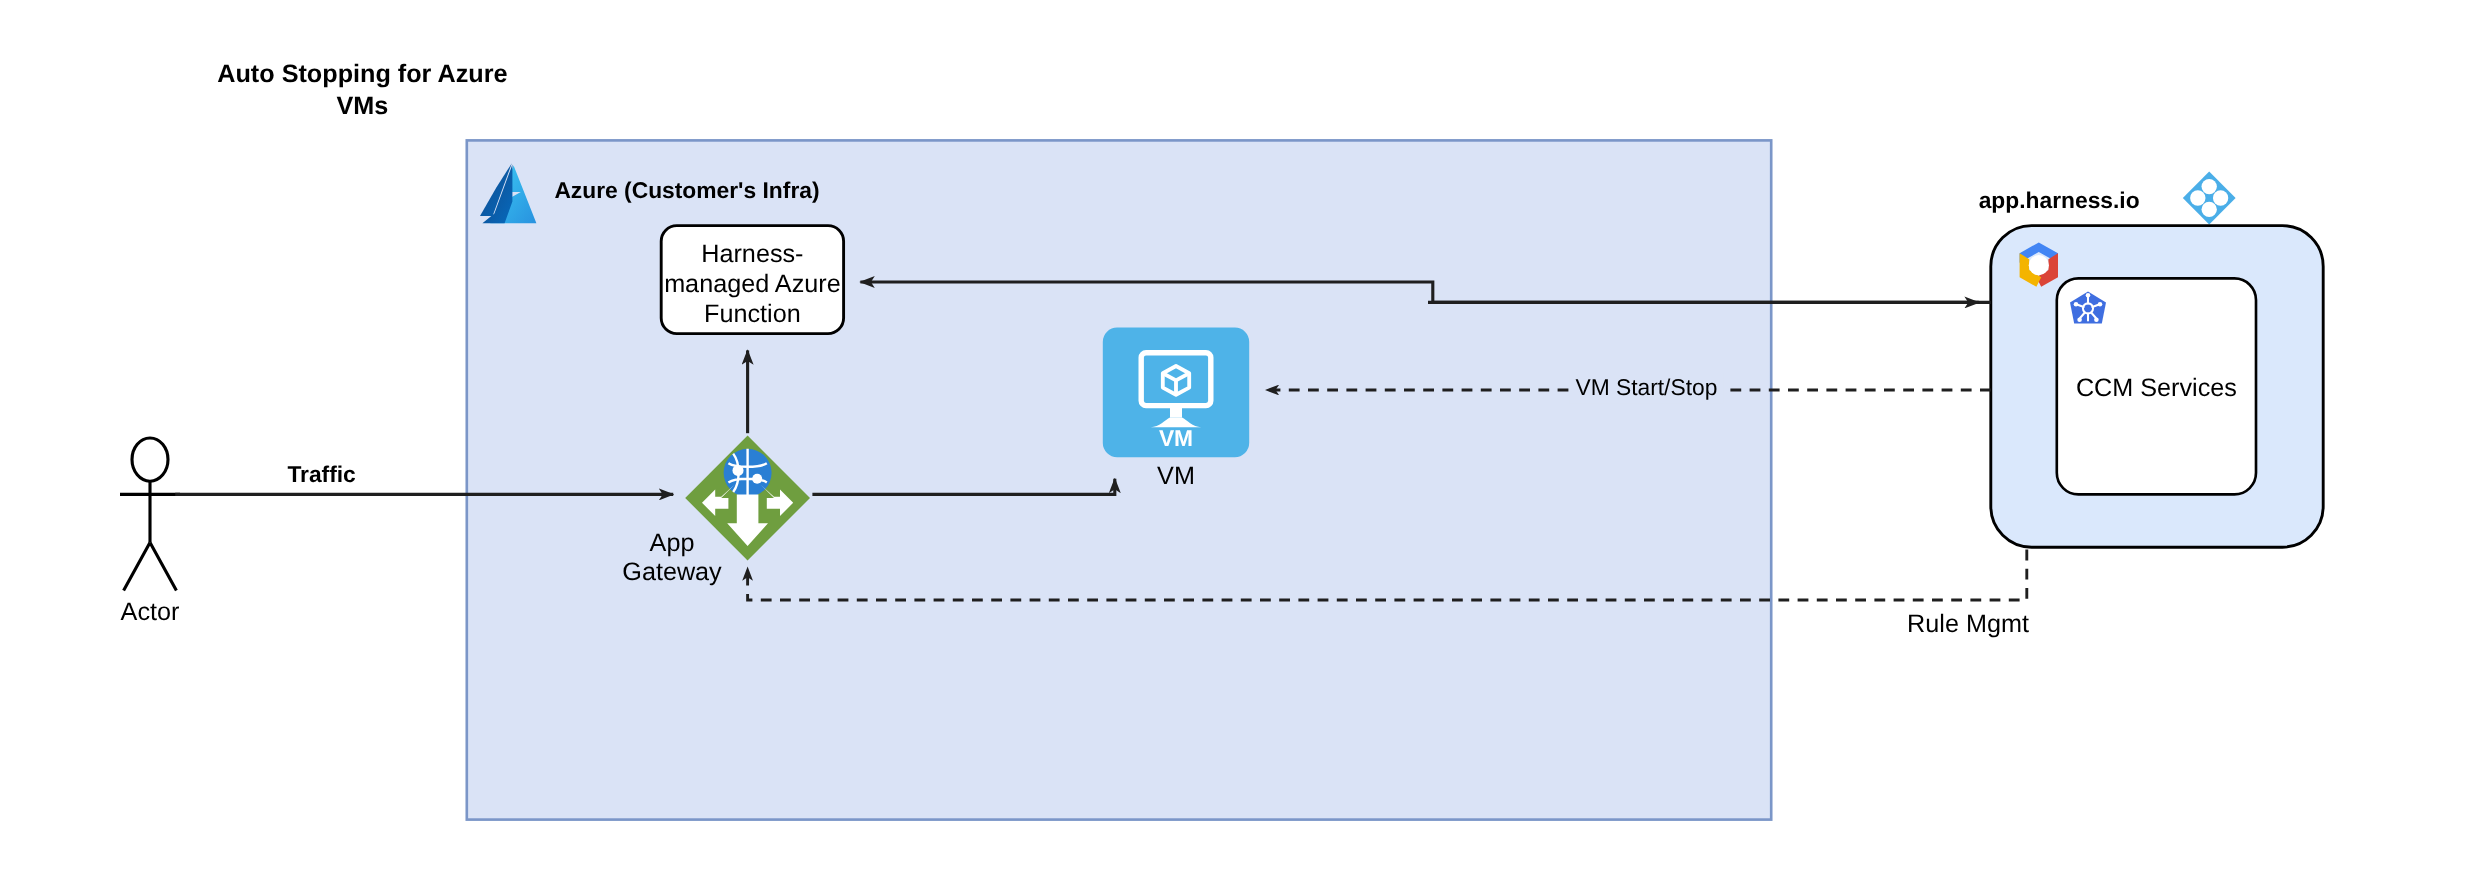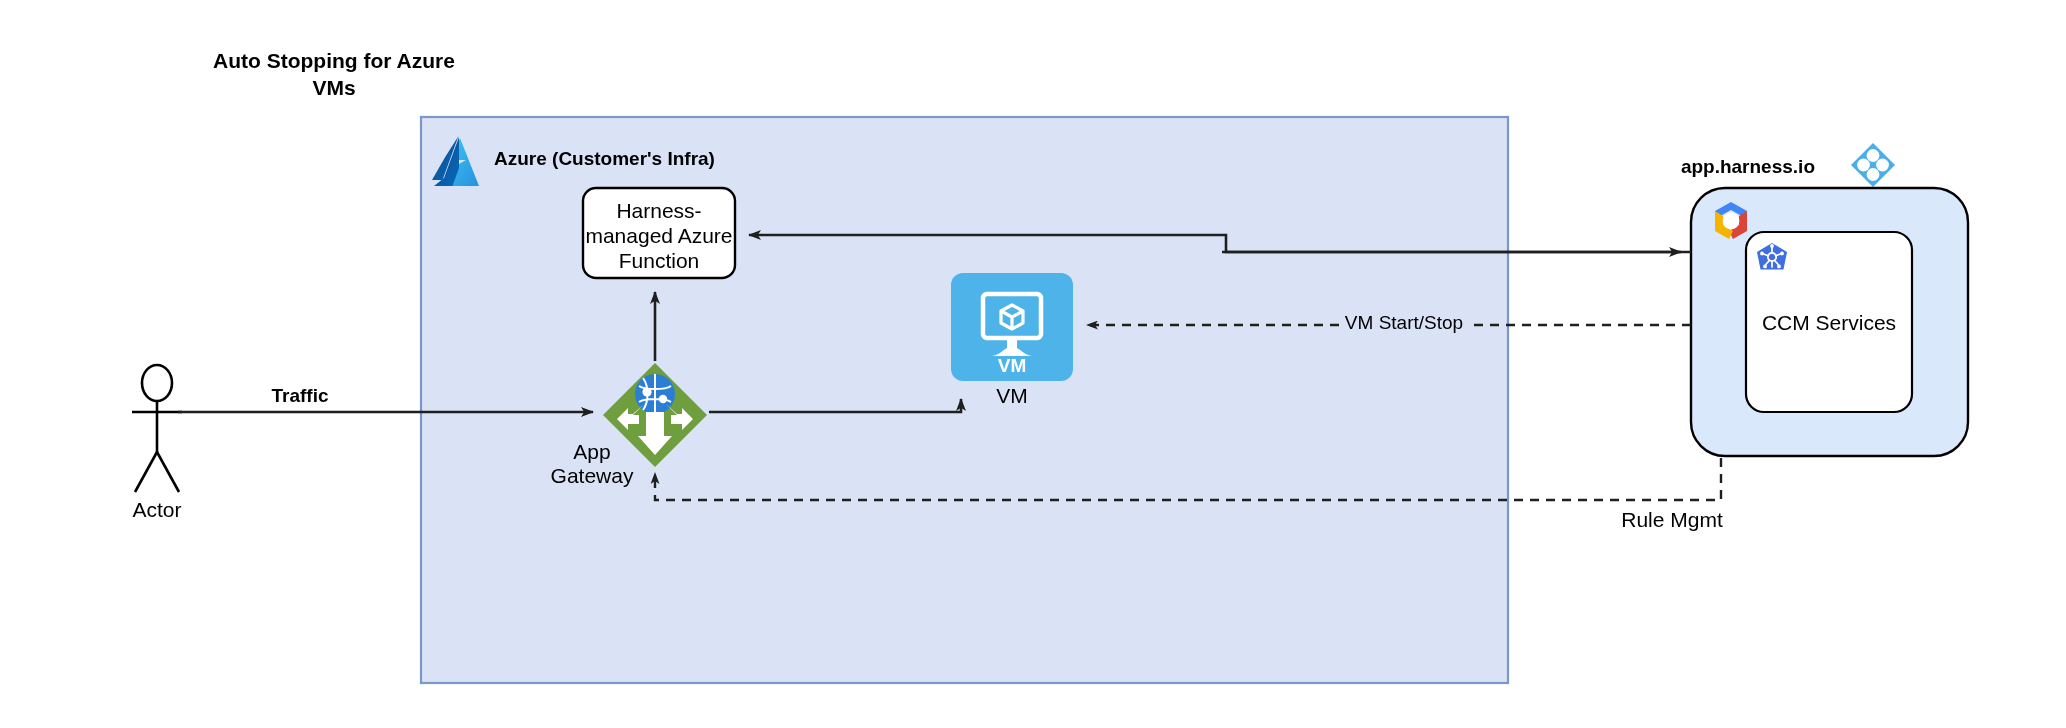--- a/index.html
+++ b/index.html
@@ -10,21 +10,20 @@
   body {
     width: 2066px;
     height: 728px;
     font-family: "Liberation Sans", sans-serif;
     overflow: hidden;
   }
   #stage {
     position: relative;
     width: 1806px;
     height: 728px;
-    margin-left: 32px;
   }
   svg.diagram {
     position: absolute;
     top: 0;
     left: 0;
     width: 2066px;
     height: 728px;
   }
   .txt {
     font-family: "Liberation Sans", sans-serif;

